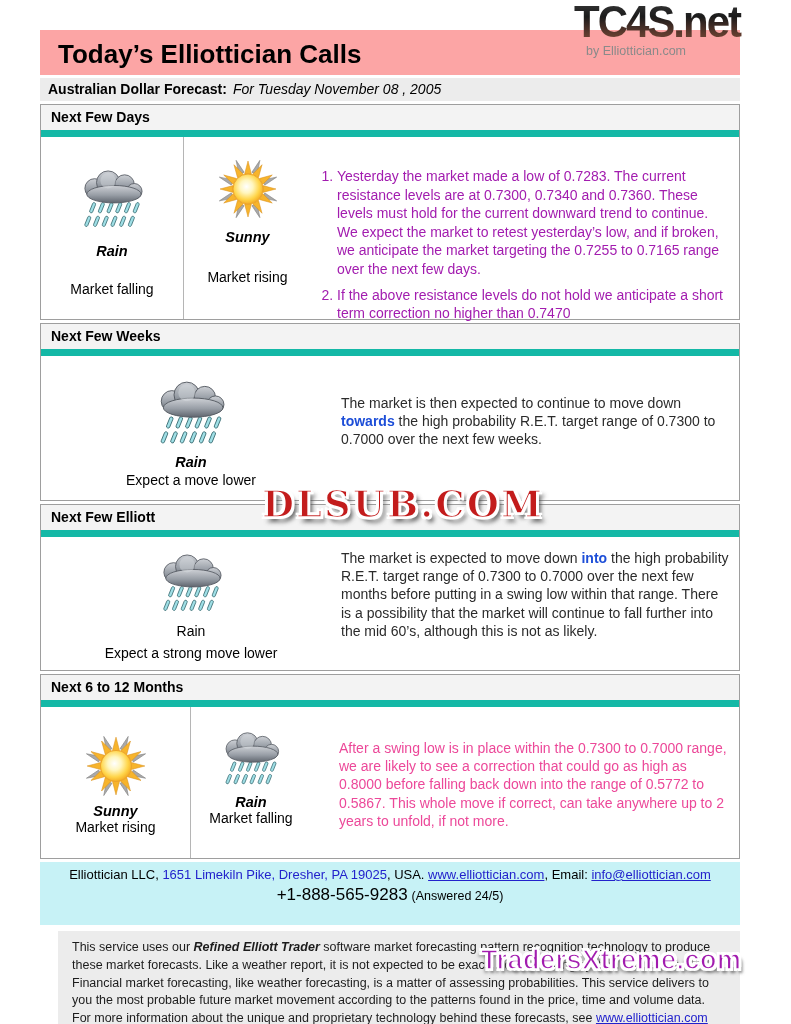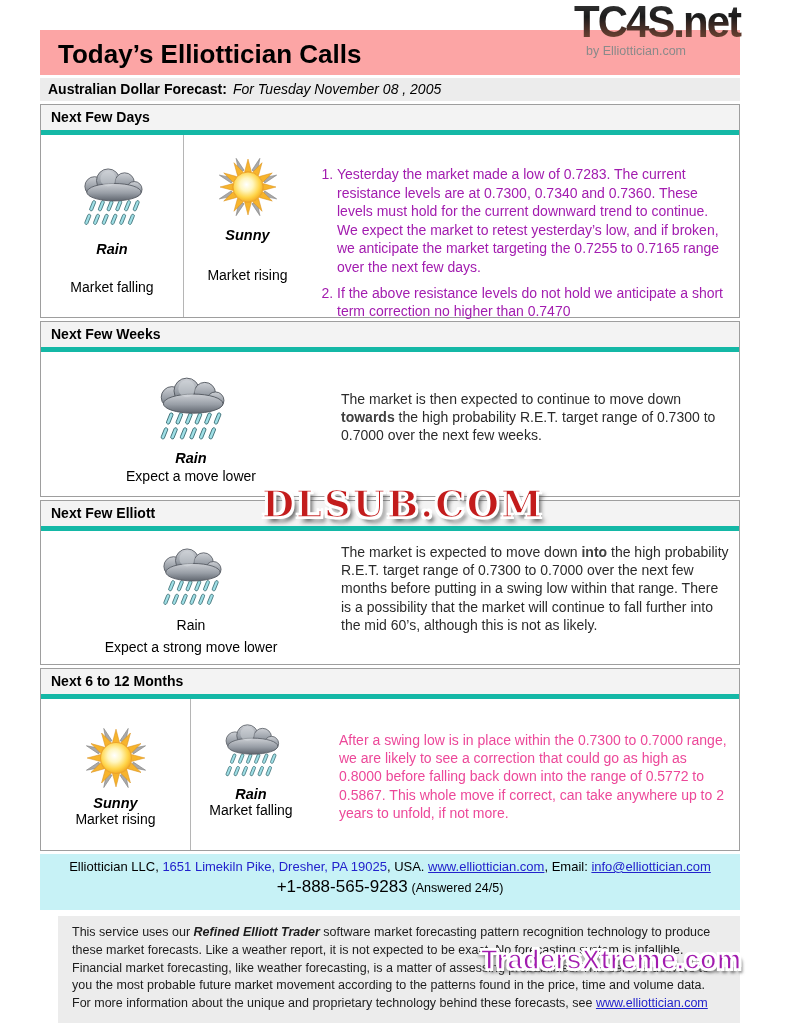--- a/index.html
+++ b/index.html
@@ -20,21 +20,21 @@
 
   
   .title-band { background:#fca5a5; height:45px; padding:9px 0 0 18px; }
   .title-band h1 { font-size:26px; font-weight:700; letter-spacing:0; }
   .forecast-band { background:#ececec; height:23px; margin-top:3px; padding:3px 0 0 8px; font-size:14px; }
   .forecast-band .flabel { font-weight:700; }
   .forecast-band .fdate { font-style:italic; margin-left:6px; }
 
   
   .section { margin-top:3px; border:1px solid #9e9e9e; }
-  .sec-header { background:#f3f3f3; border-bottom:5px solid #14b8a6; padding:4px 10px 5px 10px; font-size:14px; font-weight:700; }
+  .sec-header { background:#f3f3f3; border-bottom:7px solid #14b8a6; padding:4px 10px 5px 10px; font-size:14px; font-weight:700; }
   .sec-body { background:#fff; display:flex; }
 
   .icon-col { display:flex; flex-direction:column; align-items:center; }
   .wlabel { font-size:14.5px; font-weight:700; font-style:italic; }
   .wlabel.plain { font-weight:400; font-style:normal; font-size:14px; }
   .wcaption { font-size:14px; }
 
   
   .days-body { height:182px; }
   .days-col1 { width:143px; border-right:1px solid #b5b5b5; padding-top:32px; }
@@ -43,21 +43,21 @@
   .days-col2 { width:127px; padding-top:20px; }
   .days-col2 .wlabel { margin-top:8px; }
   .days-col2 .wcaption { margin-top:24px; }
   .days-text { flex:1; padding:30px 8px 0 0; }
   .days-text ol { margin:0; padding-left:26px; color:#a21caf; font-size:14px; line-height:1.33; }
   .days-text li { margin-bottom:7px; }
 
   
   .wide-icon-col { width:300px; display:flex; flex-direction:column; align-items:center; }
   .flow-text { flex:1; font-size:14px; line-height:1.3; color:#2b2b2b; padding-right:10px; }
-  .flow-text b { color:#404040; }
+  .flow-text b { color:#1d4ed8; }
 
   .weeks-body { height:144px; }
   .weeks-body .wide-icon-col { padding-top:24px; }
   .weeks-body .wlabel { margin-top:6px; }
   .weeks-body .wcaption { margin-top:2px; }
   .weeks-body .flow-text { padding-top:38px; }
 
   .months-body { height:133px; }
   .months-body .wide-icon-col { padding-top:16px; }
   .months-body .wlabel { margin-top:8px; }
@@ -66,21 +66,21 @@
 
   
   .long-body { height:151px; }
   .long-col1 { width:150px; border-right:1px solid #b5b5b5; padding-top:26px; }
   .long-col1 .wlabel { margin-top:4px; }
   .long-col2 { width:120px; padding-top:24px; }
   .long-col2 .wlabel { margin-top:6px; }
   .long-text { flex:1; padding:32px 8px 0 28px; font-size:14px; line-height:1.3; color:#ec4899; }
 
   
-  .footer-band { background:#c7f2f6; margin-top:3px; height:56px; text-align:center; padding-top:5px; }
+  .footer-band { background:#c7f2f6; margin-top:3px; height:63px; text-align:center; padding-top:5px; }
   .footer-line1 { font-size:13px; }
   .footer-line2 { margin-top:3px; }
   .phone { font-size:17px; }
   .phone-note { font-size:12.5px; margin-left:4px; }
   a.blue-link { color:#2222cc; text-decoration:underline; }
   .blue-text { color:#2222cc; }
 
   .disclaimer { background:#ececec; margin:6px 0 0 18px; width:682px; padding:8px 14px 10px 14px;
                 font-size:12.5px; line-height:1.42; color:#1c1c1c; }
   .disclaimer .product { font-weight:700; font-style:italic; }

